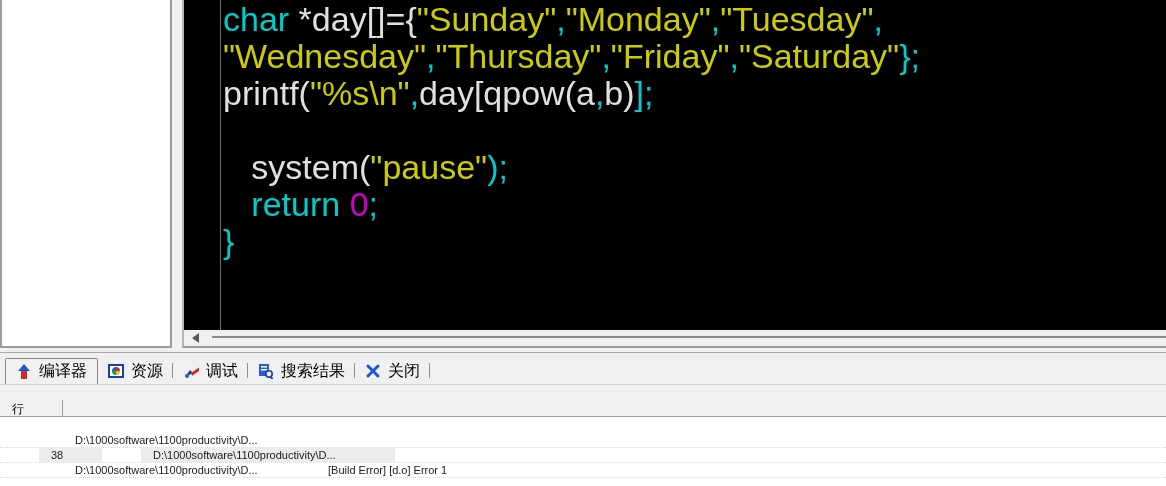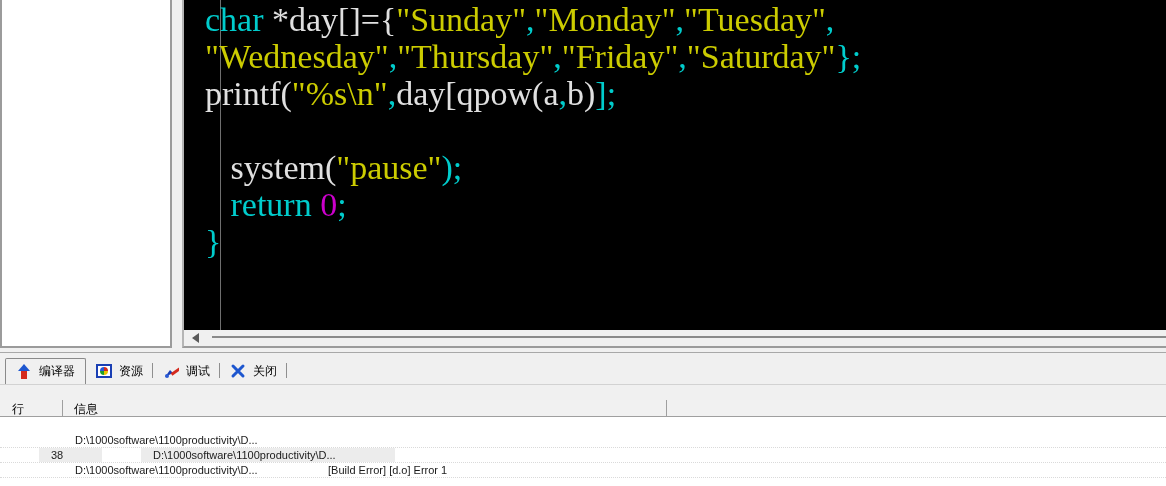--- a/index.html
+++ b/index.html
@@ -24,22 +24,22 @@
     border-bottom:2px solid #9b9b9b;
     background:#f0f0f0;
   }
   .code-area{
     position:relative;height:334px;background:#000000;overflow:hidden;
   }
   .gutter-divider{
     position:absolute;left:36px;top:0;bottom:0;width:1px;background:#6f6f6f;
   }
   .code{
-    position:absolute;left:21px;top:5px;
-    font-family:Liberation Serif, serif;
+    position:absolute;left:39px;top:5px;
+    font-family:Liberation Sans, sans-serif;
     font-size:34px;line-height:37px;
     white-space:pre;
   }
   .code .k{color:var(--kw);}
   .code .s{color:var(--str);}
   .code .p{color:var(--plain);}
   .code .n{color:var(--num);}
   .hscroll{
     position:relative;height:16px;background:#f0f0f0;
   }
@@ -55,21 +55,21 @@
   .bottom-panel{
     position:absolute;left:0;top:352px;right:0;bottom:0;
     background:#f0f0f0;border-top:1px solid #a8a8a8;
   }
   .tab-bar{
     display:flex;align-items:flex-end;height:32px;padding-left:5px;
     border-bottom:1px solid #d2d2d2;box-sizing:border-box;
   }
   .tab{
     display:flex;align-items:center;gap:7px;height:26px;padding:0 10px;
-    font-size:12px;color:#000;position:relative;cursor:default;
+    font-size:16px;color:#000;position:relative;cursor:default;
     box-sizing:border-box;
   }
   .tab.active{
     border:1px solid #8a8a8a;border-bottom:none;
     border-top-left-radius:2px;border-top-right-radius:2px;
     background:#f0f0f0;
   }
   .tab:not(.active)::after{
     content:"";position:absolute;right:0;top:5px;bottom:6px;width:1px;background:#8f8f8f;
   }
@@ -151,30 +151,41 @@
             <path d="M2 14 L7 7 L10 10 Z" fill="#1a3fb4"></path>
             <rect x="6" y="7" width="11" height="3" transform="rotate(-35 12 6)" fill="#d42a1e"></rect>
             <circle cx="4" cy="13" r="2" fill="#2a5ad4"></circle>
           </svg>
         </span>
         <span>调试</span>
       </div>
       <div class="tab">
         <span>
           <svg width="16" height="16" viewBox="0 0 16 16">
+            <rect x="1" y="1" width="10" height="12" fill="#2a5ad4"></rect>
+            <rect x="3" y="3" width="6" height="1.5" fill="#fff"></rect>
+            <rect x="3" y="6" width="6" height="1.5" fill="#fff"></rect>
+            <circle cx="11" cy="11" r="3.2" fill="#eaf2ff" stroke="#1a3fb4" stroke-width="1.6"></circle>
+            <rect x="12.6" y="12.6" width="4" height="2" transform="rotate(45 12.6 12.6)" fill="#5a2d8c"></rect>
+          </svg>
+        </span>
+        <span>搜索结果</span>
+      </div>
+      <div class="tab">
+        <span>
+          <svg width="16" height="16" viewBox="0 0 16 16">
             <path d="M3 3 L13 13 M13 3 L3 13" stroke="#1d56cf" stroke-width="3" stroke-linecap="round"></path>
           </svg>
         </span>
         <span>关闭</span>
       </div>
     </div>
   <div class="out-table">
     <div class="thead">
       <div class="th c1">行</div>
-      <div class="th c3">信息</div>
       <div class="th c4"></div>
     </div>
     <div class="tbody" id="table-body">
         <div class="tr">
           <div class="td c1"></div>
           <div class="td c2">D:\1000software\1100productivity\D...</div>
           <div class="td c4"></div>
         </div>
         <div class="tr hl">
           <div class="td c1">38</div>

